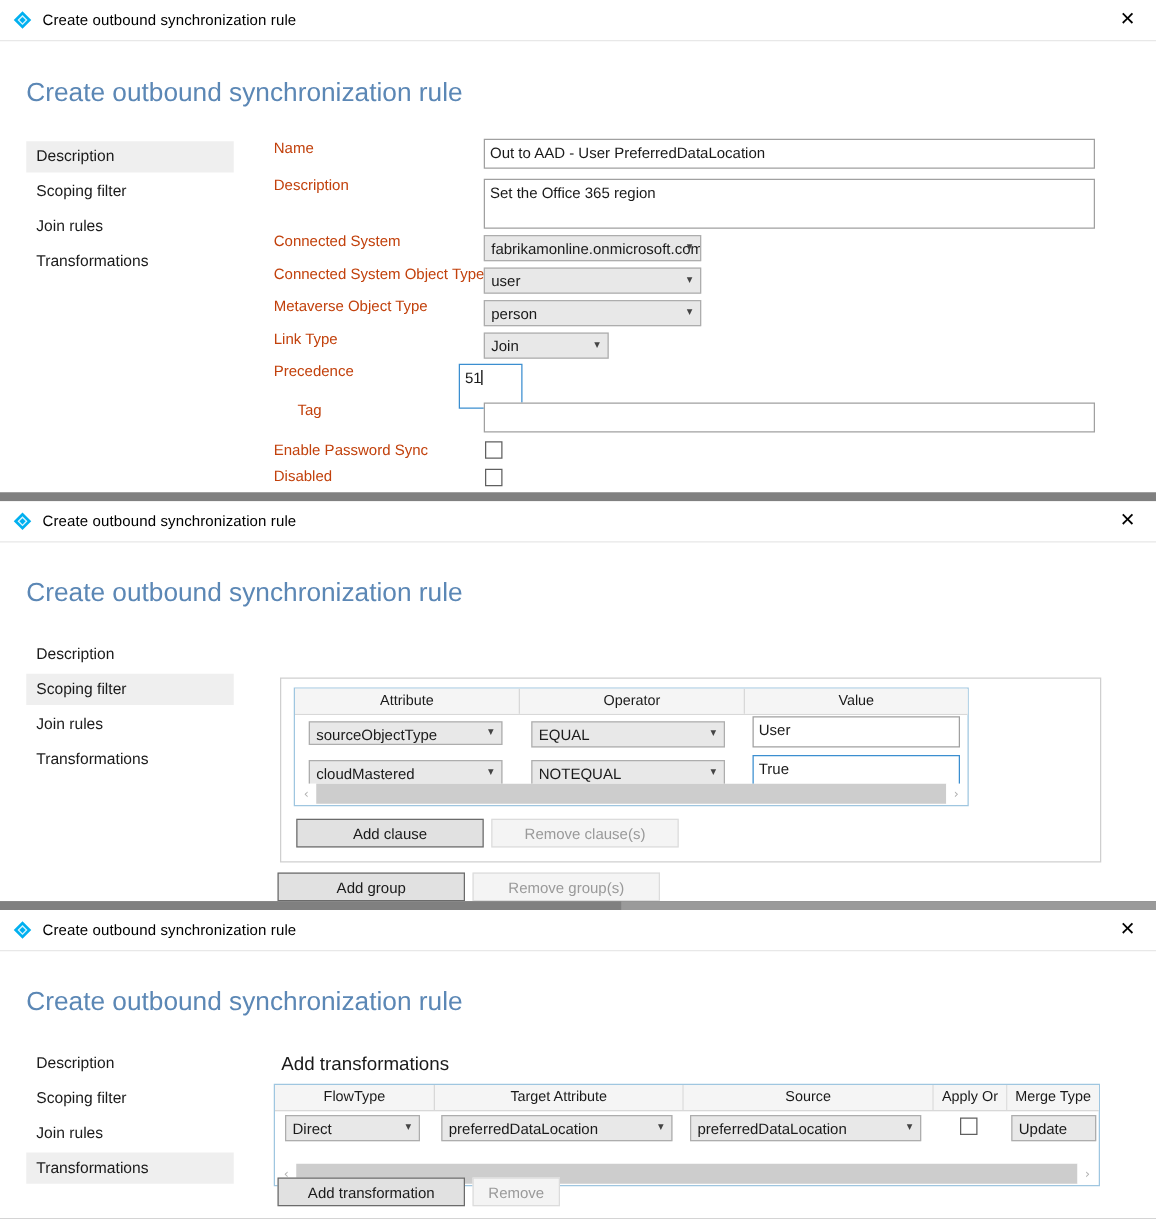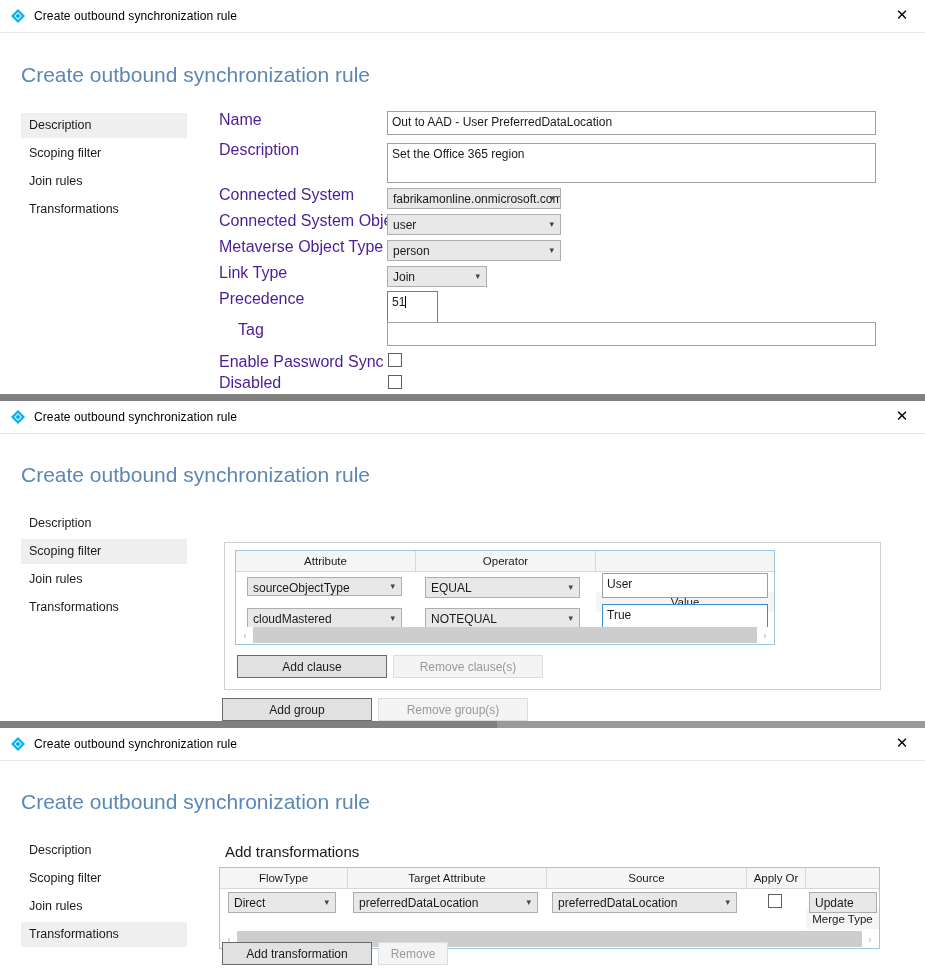--- a/index.html
+++ b/index.html
@@ -83,22 +83,22 @@
     cursor: pointer;
     margin-bottom: 3px;
   }
   .nav-item.selected {
     background: #efefef;
   }
 
   
   .form-label {
     position: absolute;
-    font-size: 16px;
-    color: #4c1d95;
+    font-size: 12px;
+    color: #c2410c;
   }
   .textbox {
     position: absolute;
     box-sizing: border-box;
     border: 1px solid #a0a0a0;
     background: #ffffff;
     font-size: 12px;
     color: #1a1a1a;
     padding: 3px 4px 0 4px;
     overflow: hidden;
@@ -180,21 +180,21 @@
     top: 0;
     height: 20px;
     line-height: 20px;
     font-size: 11.5px;
     color: #1a1a1a;
     text-align: center;
     border-right: 1px solid #d8d8d8;
     box-sizing: border-box;
     background: #f5f5f5;
   }
-  .grid-th.last { border-right: none; margin-top: 41px; }
+  .grid-th.last { border-right: none; }
 
   .hscroll {
     position: absolute;
     height: 16px;
     background: #ffffff;
     box-sizing: border-box;
     display: flex;
     align-items: stretch;
   }
   .hscroll .arrow {
@@ -305,21 +305,21 @@
       <span class="chev">▾</span>
     </div>
 
     <div class="form-label" style="left:219px; top:264px;">Link Type</div>
     <div class="combo" style="left:387px; top:266px; width:100px; height:21px;">
       <span>Join</span>
       <span class="chev">▾</span>
     </div>
 
     <div class="form-label" style="left:219px; top:290px;">Precedence</div>
-    <div class="textbox focused" style="left:387px; top:291px; width:51px; height:36px;"><span>51</span><span class="caret"></span></div>
+    <div class="textbox focused" style="left:367px; top:291px; width:51px; height:36px;"><span>51</span><span class="caret"></span></div>
 
     <div class="form-label" style="left:219px; top:321px;margin-left:19px;">Tag</div>
     <div class="textbox" style="left:387px; top:322px; width:489px; height:24px;" placeholder=""></div>
 
     <div class="form-label" style="left:219px; top:353px;">Enable Password Sync</div>
     <div class="checkbox" style="left:388px; top:353px;"></div>
 
     <div class="form-label" style="left:219px; top:374px;">Disabled</div>
     <div class="checkbox" style="left:388px; top:375px;"></div>
   </div>

